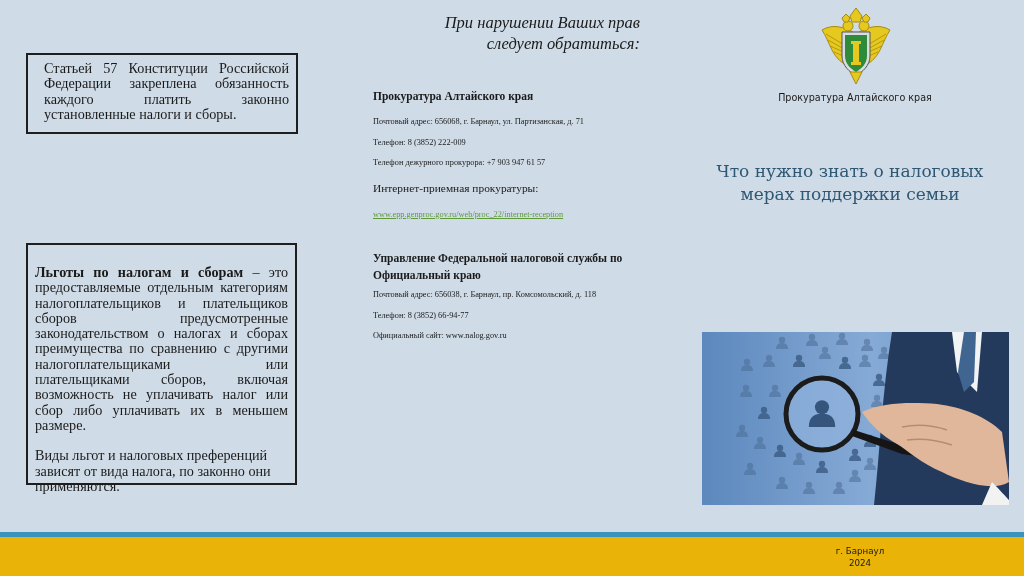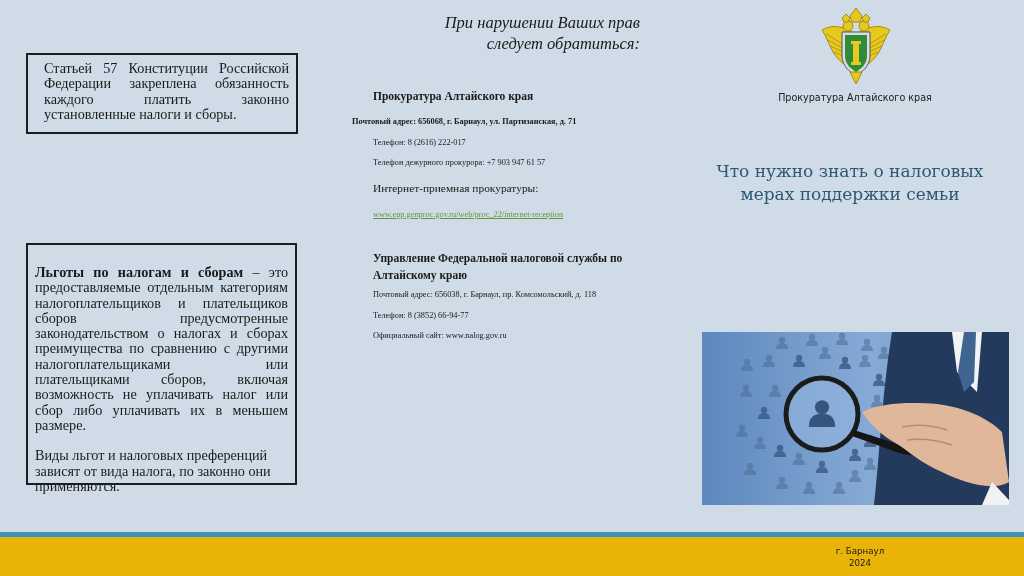--- a/index.html
+++ b/index.html
@@ -54,29 +54,29 @@
   <div class="gap"></div>
   <p style="text-align:left">Виды льгот и налоговых преференций зависят от вида налога, по законно они применяются.</p>
 </div>
 
 <div id="heading" class="abs">
   <div>При нарушении Ваших прав</div>
   <div>следует обратиться:</div>
 </div>
 
 <div class="abs org-title" style="left:373px;top:88px;">Прокуратура Алтайского края</div>
-<div class="abs small" style="left:352px;top:117px;font-weight:bold;">Почтовый адрес: 656068, г. Барнаул, ул. Партизанская, д. 71</div>
-<div class="abs small" style="left:373px;top:138px;">Телефон: 8 (2616) 222-017</div>
+<div class="abs small" style="left:373px;top:117px;">Почтовый адрес: 656068, г. Барнаул, ул. Партизанская, д. 71</div>
+<div class="abs small" style="left:373px;top:138px;">Телефон: 8 (3852) 222-009</div>
 <div class="abs small" style="left:373px;top:158px;">Телефон дежурного прокурора: +7 903 947 61 57</div>
 <div class="abs mid" style="left:373px;top:182px;text-align:center;">Интернет-приемная прокуратуры:</div>
 <a class="abs link" style="left:373px;top:210px;">www.epp.genproc.gov.ru/web/proc_22/internet-reception</a>
 
 <div class="abs org-title" style="left:373px;top:250px;">
   <div>Управление Федеральной налоговой службы по</div>
-  <div>Алтайскому краю</div>
+  <div>Официальный краю</div>
 </div>
 <div class="abs small" style="left:373px;top:290px;">Почтовый адрес: 656038, г. Барнаул, пр. Комсомольский, д. 118</div>
 <div class="abs small" style="left:373px;top:311px;">Телефон: 8 (3852) 66-94-77</div>
 <div class="abs small" style="left:373px;top:331px;">Официальный сайт: www.nalog.gov.ru</div>
 
 <div class="abs" style="left:820px;top:6px;width:72px;height:80px;">
   <svg width="72" height="80" viewBox="0 0 72 80">
 
     <path d="M36 28 C24 20 12 18 2 24 C6 30 8 36 12 44 C16 52 22 58 30 60 Z" fill="#e6c91f" stroke="#a88a10" stroke-width="1"></path>
     <path d="M36 28 C48 20 60 18 70 24 C66 30 64 36 60 44 C56 52 50 58 42 60 Z" fill="#e6c91f" stroke="#a88a10" stroke-width="1"></path>

